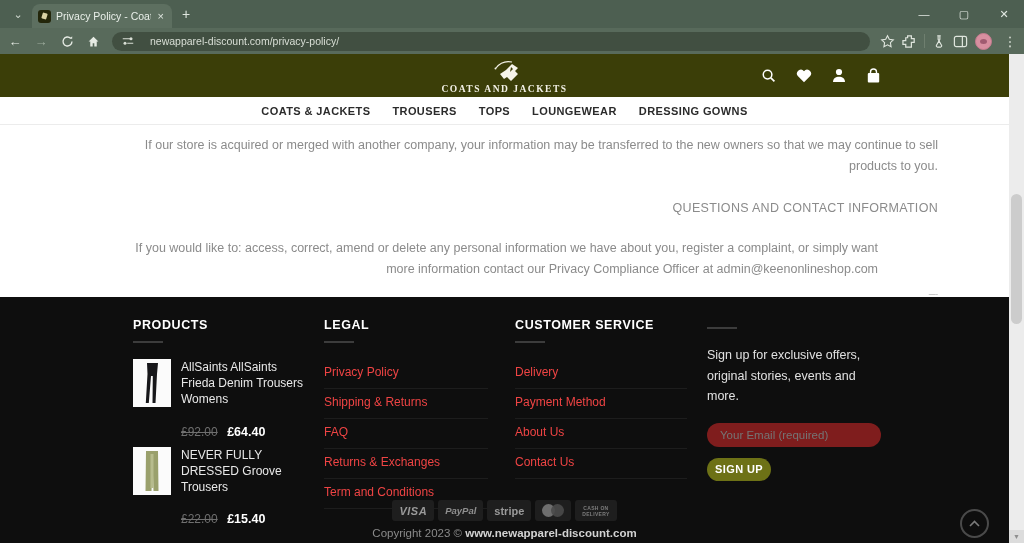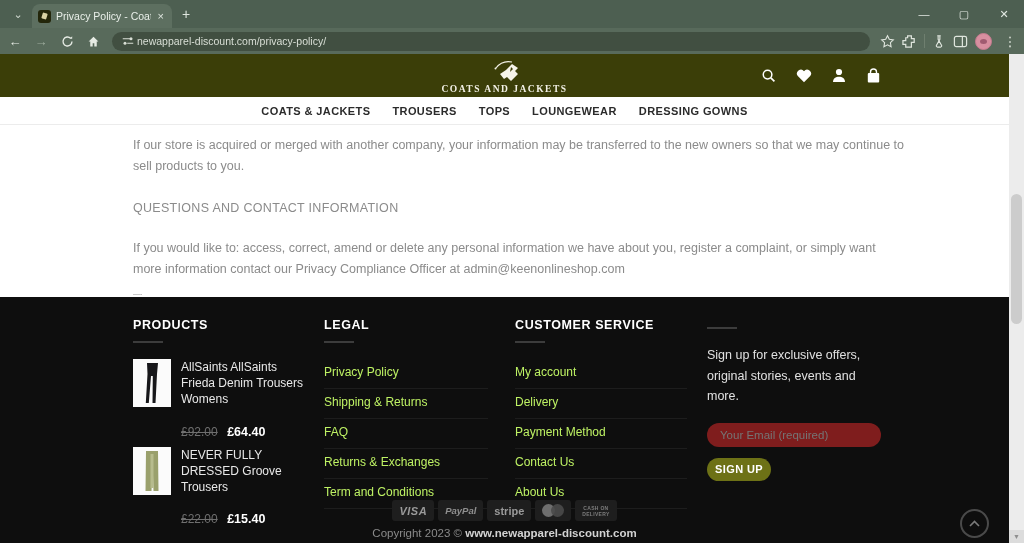--- a/index.html
+++ b/index.html
@@ -14,41 +14,41 @@
   .favicon::after { content:""; position:absolute; left:4px; top:3px; width:5px; height:6px; background:#d8d2a4; border-radius:1px; transform:rotate(18deg); }
   .tab-title { color:#e9efe9; font-size:10.5px; white-space:nowrap; overflow:hidden; flex:1; }
   .tab-close { color:#dfe6df; font-size:11px; flex:none; padding:0 2px; }
   .newtab { color:#dfe6df; font-size:14px; margin-left:10px; }
   .wincontrols { margin-left:auto; display:flex; height:28px; }
   .wc { width:40px; height:28px; display:flex; align-items:center; justify-content:center; color:#e3e9e3; font-size:11px; }
 
   .toolbar { position:absolute; left:0; top:28px; width:1024px; height:26px; background:#586a5b; display:flex; align-items:center; }
   .nav-ico { width:22px; height:22px; display:flex; align-items:center; justify-content:center; color:#e6ebe4; font-size:13px; margin-left:4px; }
   .nav-ico.dim { color:#9cab9c; }
-  .addressbar { height:19px; width:758px; margin-left:8px; background:#414f41; border-radius:10px; display:flex; align-items:center; padding:0 10px; gap:3px;text-align:right; }
+  .addressbar { height:19px; width:758px; margin-left:8px; background:#414f41; border-radius:10px; display:flex; align-items:center; padding:0 10px; gap:16px;text-align:right; }
   .url { color:#d9dfd6; font-size:10.5px; white-space:nowrap; }
   .tb-right { display:flex; align-items:center; margin-left:10px; gap:7px; }
   .tb-sep { width:1px; height:14px; background:#6f7f6f; }
   .avatar { width:17px; height:17px; border-radius:50%; background:#d88fa0; border:1px solid #c47b8e; position:relative; }
   .avatar::after{ content:""; position:absolute; left:4px; top:5px; width:7px; height:5px; border-radius:50%; background:#a05b70; }
   svg.g { display:block; }
 
   
   .page { position:absolute; left:0; top:54px; width:1009px; height:489px; background:#fff; overflow:hidden; }
 
   .site-header { height:43px; background:#3b3e08; position:relative; display:flex; align-items:center; justify-content:center; }
   .logo { display:flex; flex-direction:column; align-items:center; }
   .logo-text { color:#f3f1e6; font-family:"Liberation Serif", serif; font-size:9.5px; font-weight:bold; letter-spacing:1.5px; margin-top:0px; }
   .hdr-icons { position:absolute; right:128px; top:0; height:43px; display:flex; align-items:center; gap:20px; }
   .hicon { color:#fff; display:flex; align-items:center; }
 
   .site-nav { height:28px; background:#fff; border-bottom:1px solid #ececec; display:flex; align-items:center; justify-content:center; gap:22px; }
   .nav-link { font-size:11px; font-weight:bold; color:#2b2b2b; letter-spacing:.4px; }
 
-  .content { padding:10px 100px 0 133px; }
+  .content { padding:10px 71px 0 133px;text-align:right; }
   .para { color:#8b8b8b; font-size:12.5px; line-height:1.7; }
   .cheading { color:#8b8b8b; font-size:12.5px; letter-spacing:.3px; margin-top:23px; }
   .para2 { margin-top:23px; max-width:745px; }
   .stub { color:#9a9a9a; font-size:7px; margin-top:10px; }
 
   
   .footer { position:relative; width:1009px; height:253px; background:#0e0e0e; }
   .fcol { position:absolute; top:21px; }
   .fcol.c1 { left:133px; width:176px; }
   .fcol.c2 { left:324px; width:164px; }
@@ -57,21 +57,21 @@
   .ftitle { color:#ffffff; font-size:12.5px; font-weight:bold; letter-spacing:.6px; }
   .funder { width:30px; height:2px; background:#3c3c3c; margin-top:9px; margin-bottom:16px; }
 
   .prod { display:flex; gap:10px; margin-bottom:7px; }
   .thumb { width:38px; height:48px; background:#fbfbfb; flex:none; display:flex; align-items:center; justify-content:center; }
   .pname { color:#e8e8e8; font-size:12px; line-height:1.35; }
   .prices { margin-top:14px; }
   .oldp { color:#6f6f6f; font-size:12px; text-decoration:line-through; }
   .newp { color:#ffffff; font-size:12.5px; font-weight:bold; margin-left:5px; }
 
-  .flink { display:block; color:#bef264; font-size:12px; padding:6px 0 9px 0; border-bottom:1px solid #1d1d1d; }
+  .flink { display:block; color:#ef4444; font-size:12px; padding:6px 0 9px 0; border-bottom:1px solid #1d1d1d; }
 
   .nl-desc { color:#e0e0e0; font-size:12.5px; line-height:1.65; }
   .nl-input { margin-top:16px; width:174px; height:24px; border-radius:12px; border:none; outline:none; background:#7f1d1d; color:#b9b9b9; font-size:11.5px; padding:0 13px; font-family:"Liberation Sans", sans-serif; }
   .nl-btn { margin-top:11px; width:64px; height:23px; border:none; border-radius:12px; background:#6d7116; color:#fff; font-size:11px; font-weight:bold; letter-spacing:.4px; font-family:"Liberation Sans", sans-serif; }
 
   .payrow { position:absolute; left:0; top:203px; width:1009px; display:flex; justify-content:center; gap:4px; }
   .pay { height:21px; background:#1e1e1e; border-radius:3px; display:flex; align-items:center; justify-content:center; padding:0 7px; }
   .pay-visa { color:#9a9a9a; font-size:11px; font-weight:bold; font-style:italic; letter-spacing:.5px; }
   .pay-paypal { color:#8f8f8f; font-size:9.5px; font-weight:bold; font-style:italic; }
   .pay-stripe { color:#9a9a9a; font-size:11px; font-weight:bold; }
@@ -248,25 +248,24 @@
       <a class="flink">Privacy Policy</a>
       <a class="flink">Shipping &amp; Returns</a>
       <a class="flink">FAQ</a>
       <a class="flink">Returns &amp; Exchanges</a>
       <a class="flink">Term and Conditions</a>
     </div>
 
     <div class="fcol c3">
       <div class="ftitle">CUSTOMER SERVICE</div>
       <div class="funder"></div>
-      <a class="flink">My account</a>
       <a class="flink">Delivery</a>
       <a class="flink">Payment Method</a>
+      <a class="flink">About Us</a>
       <a class="flink">Contact Us</a>
-      <a class="flink">About Us</a>
     </div>
 
     <div class="fcol c4">
       <div class="funder"></div>
       <div class="nl-desc">Sign up for exclusive offers, original stories, events and more.</div>
       <input class="nl-input" type="text" placeholder="Your Email (required)" style="">
       <button class="nl-btn">SIGN UP</button>
     </div>
 
     <div class="payrow">

